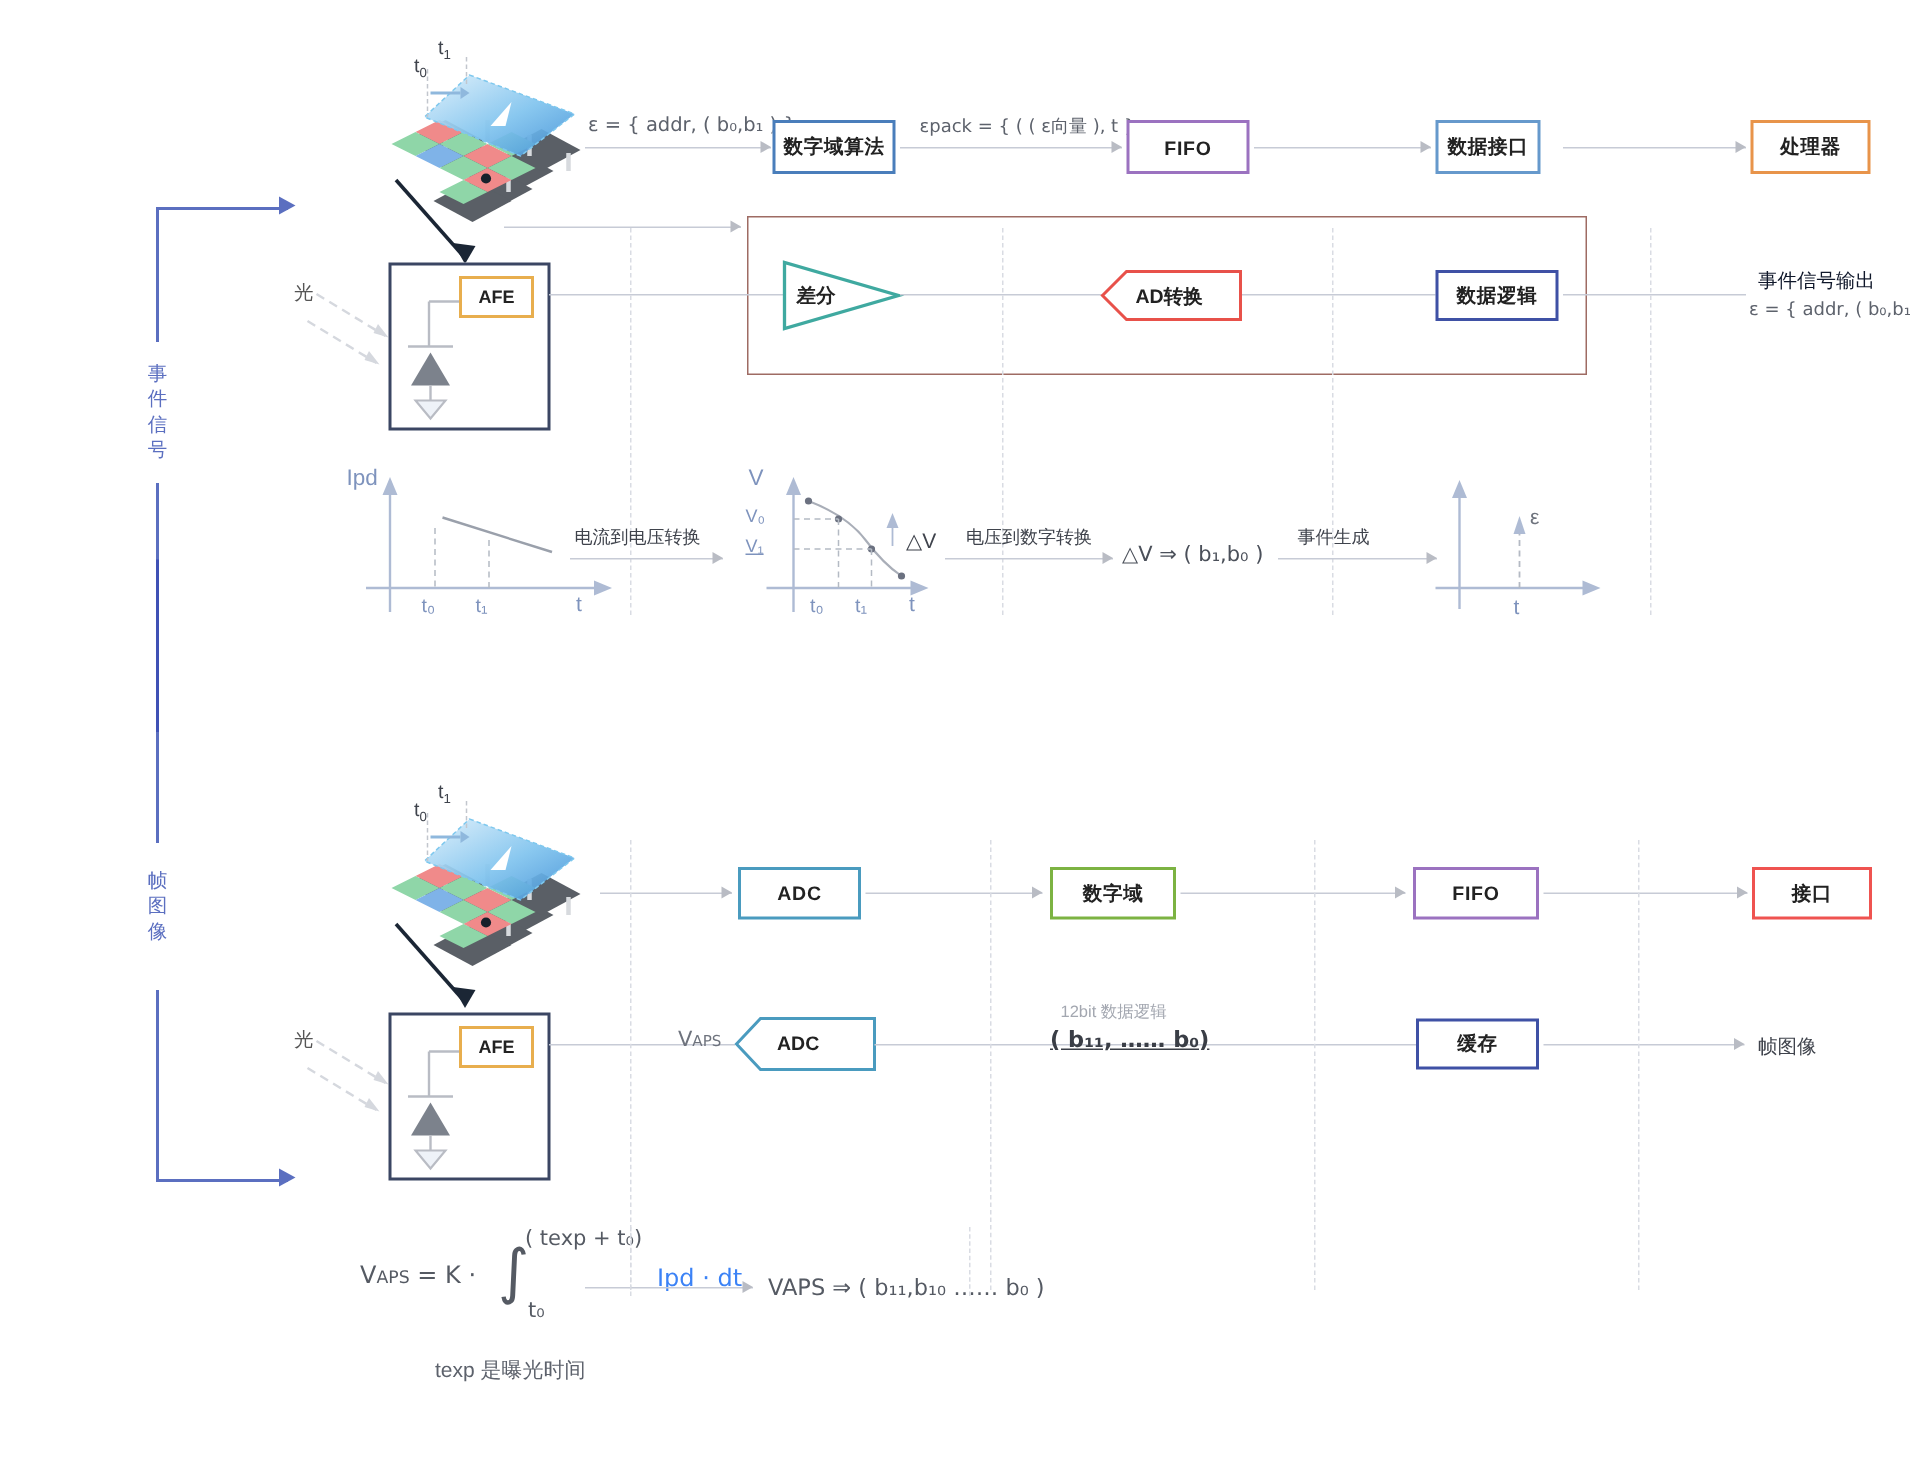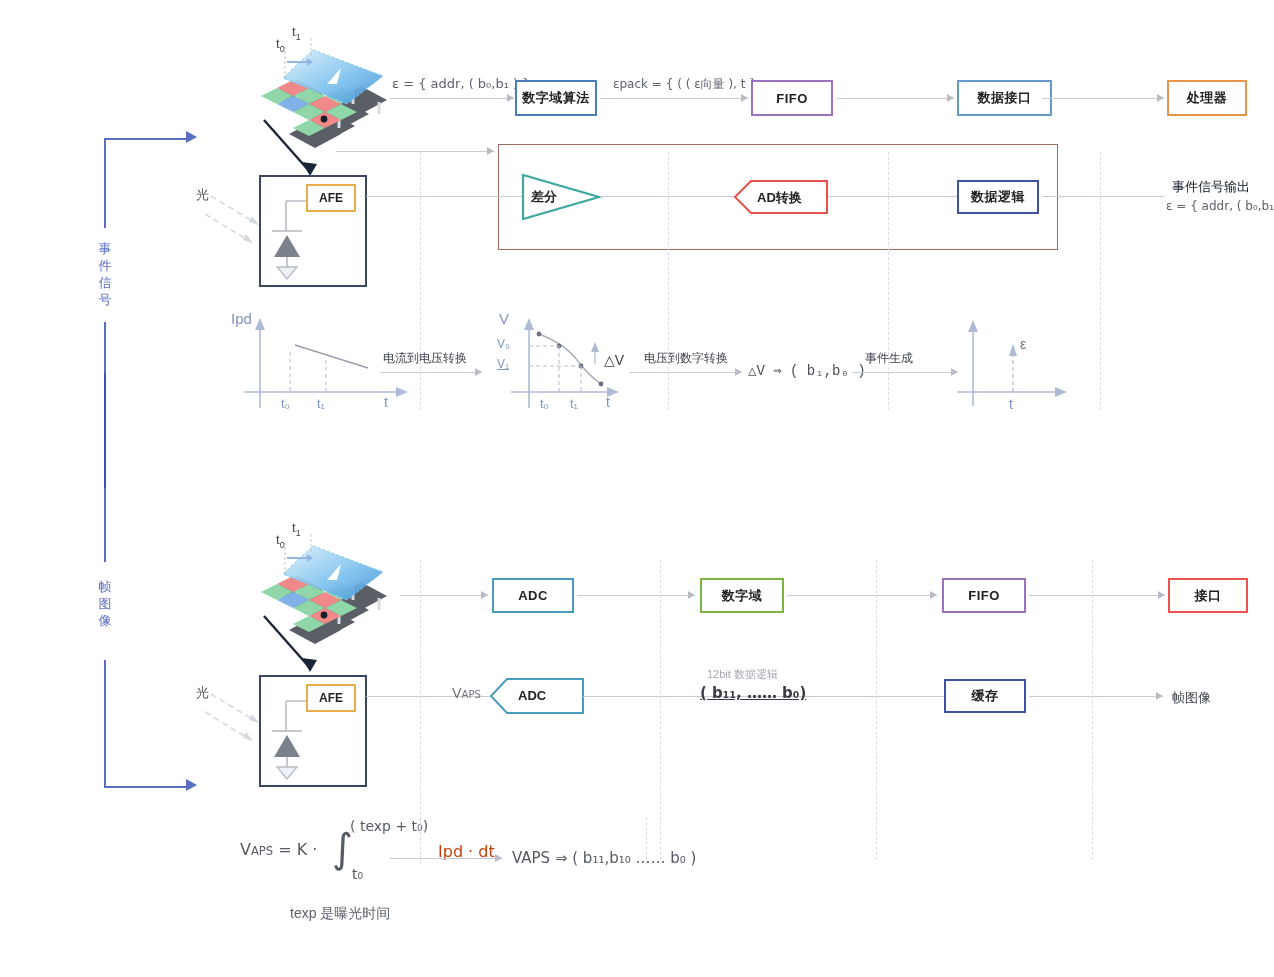--- a/index.html
+++ b/index.html
@@ -149,21 +149,21 @@
   <div class="arrowhead" style="left:741px;top:94px;"></div>
   <div class="formula" style="left:613px;top:76px;font-size:12px;">εpack = { ( ( ε向量 ), t }</div>
 
   <div class="box" style="left:751px;top:80px;width:82px;height:36px;border-color:#9b72c0;">
     <span>FIFO</span>
   </div>
 
   <div class="hline" style="left:836px;top:98px;width:118px;"></div>
   <div class="arrowhead" style="left:947px;top:94px;"></div>
 
-  <div class="box" style="left:957px;top:80px;width:95px;height:36px;border-color:#6699cc;">
+  <div class="box" style="left:957px;top:80px;width:70px;height:36px;border-color:#6699cc;">
     <span>数据接口</span>
   </div>
 
   <div class="hline" style="left:1042px;top:98px;width:122px;"></div>
   <div class="arrowhead" style="left:1157px;top:94px;"></div>
 
   <div class="box" style="left:1167px;top:80px;width:80px;height:36px;border-color:#e8944a;">
     <span>处理器</span>
   </div>
 
@@ -267,21 +267,21 @@
   <div class="lbl" style="left:497px;top:357px;font-size:12px;color:#7e93bd;text-decoration:underline;">V₁</div>
   <div class="lbl" style="left:540px;top:396px;font-size:13px;color:#7e93bd;">t₀</div>
   <div class="lbl" style="left:570px;top:396px;font-size:13px;color:#7e93bd;">t₁</div>
   <div class="lbl" style="left:606px;top:394px;font-size:14px;color:#7e93bd;">t</div>
   <div class="lbl dark" style="left:604px;top:352px;font-size:14px;color:#3f434c;">△V</div>
 
   <div class="hline" style="left:630px;top:372px;width:112px;"></div>
   <div class="arrowhead" style="left:735px;top:368px;"></div>
   <div class="lbl dark" style="left:644px;top:350px;font-size:12px;">电压到数字转换</div>
 
-  <div class="formula" style="left:748px;top:362px;font-size:14px;color:#4b505a;font-family:Liberation Mono, monospace;">△V ⇒ ( b₁,b₀ )</div>
+  <div class="formula" style="left:748px;top:362px;font-size:14px;color:#4b505a;">△V ⇒ ( b₁,b₀ )</div>
 
   <div class="hline" style="left:852px;top:372px;width:106px;"></div>
   <div class="arrowhead" style="left:951px;top:368px;"></div>
   <div class="lbl dark" style="left:865px;top:350px;font-size:12px;">事件生成</div>
 
   <div class="abs" style="left:955px;top:310px;">
     <svg width="120" height="100" viewBox="0 0 120 100">
       <line x1="18" y1="96" x2="18" y2="18" stroke="#aebbd4" stroke-width="1.6"></line>
       <polygon points="18,10 13,22 23,22" fill="#aebbd4"></polygon>
       <line x1="2" y1="82" x2="104" y2="82" stroke="#aebbd4" stroke-width="1.6"></line>
@@ -424,21 +424,21 @@
   <div class="dash-v" style="left:876px;top:560px;height:300px;"></div>
   <div class="dash-v" style="left:1092px;top:560px;height:300px;"></div>
 
   <div class="formula" style="left:240px;top:840px;font-size:16px;color:#555a63;">
     <span class="nowrap">
       V<span class="sm">APS</span> = K ·
     </span>
     <span class="abs" style="left:92px;top:-12px;font-size:40px;line-height:40px;color:#555a63;">∫</span>
     <span class="abs" style="left:110px;top:-22px;font-size:14px;color:#555a63;">( texp + t₀)</span>
     <span class="abs" style="left:112px;top:26px;font-size:14px;color:#555a63;">t₀</span>
-    <span class="abs" style="left:198px;top:2px;font-size:16px;color:#c2410c;">Ipd · dt</span>
+    <span class="abs" style="left:198px;top:2px;font-size:16px;color:#3b82f6;">Ipd · dt</span>
   </div>
   <div class="lbl" style="left:290px;top:905px;font-size:14px;color:#5d626c;">texp 是曝光时间</div>
 
   <div class="hline" style="left:390px;top:858px;width:112px;"></div>
   <div class="arrowhead" style="left:495px;top:854px;"></div>
 
   <div class="formula" style="left:512px;top:849px;font-size:15px;color:#555a63;">VAPS ⇒ ( b₁₁,b₁₀ …… b₀ )</div>
 
   <div class="dash-v" style="left:420px;top:818px;height:46px;"></div>
   <div class="dash-v" style="left:646px;top:818px;height:46px;"></div>

